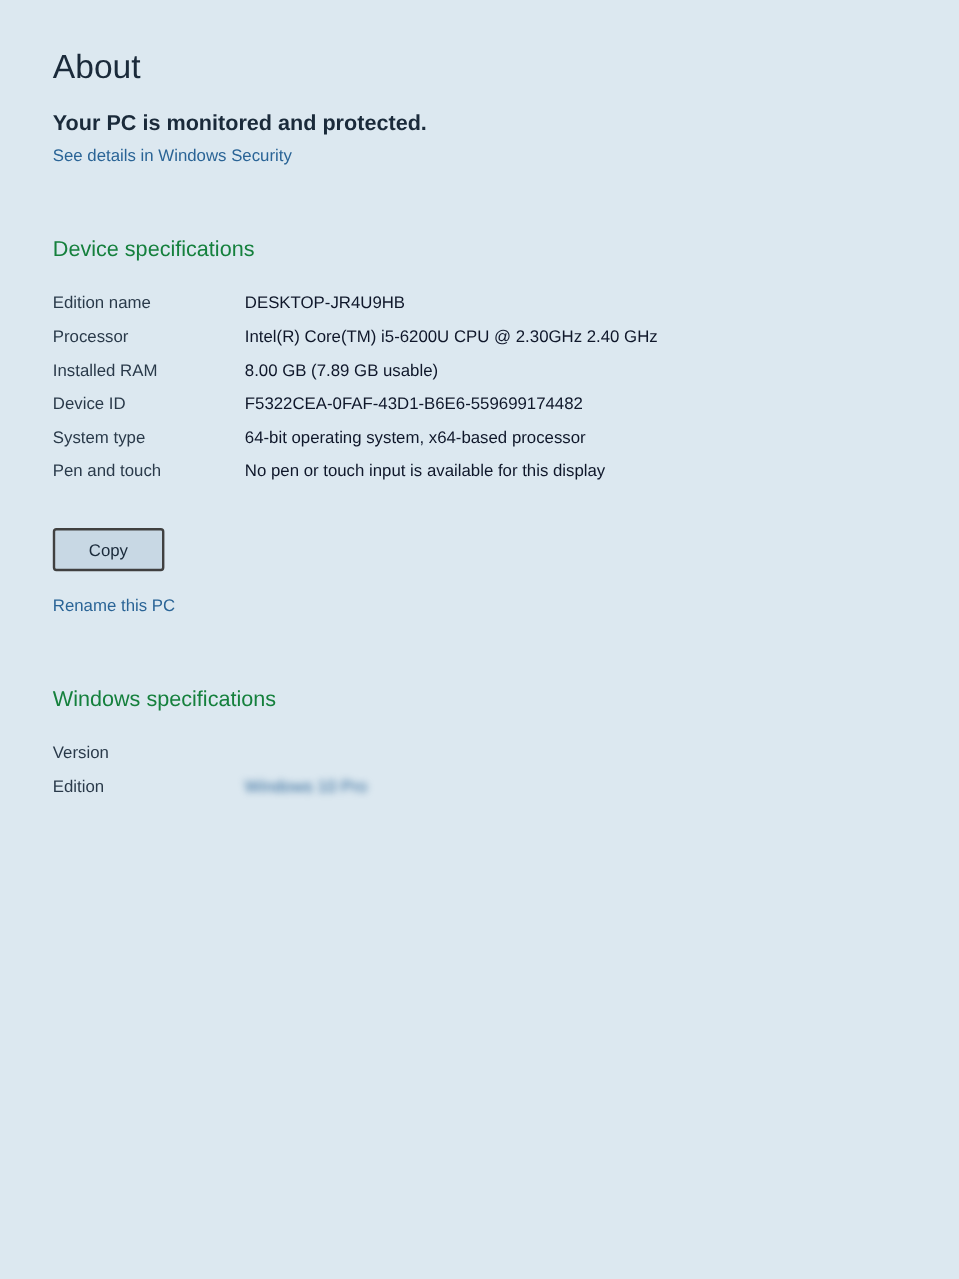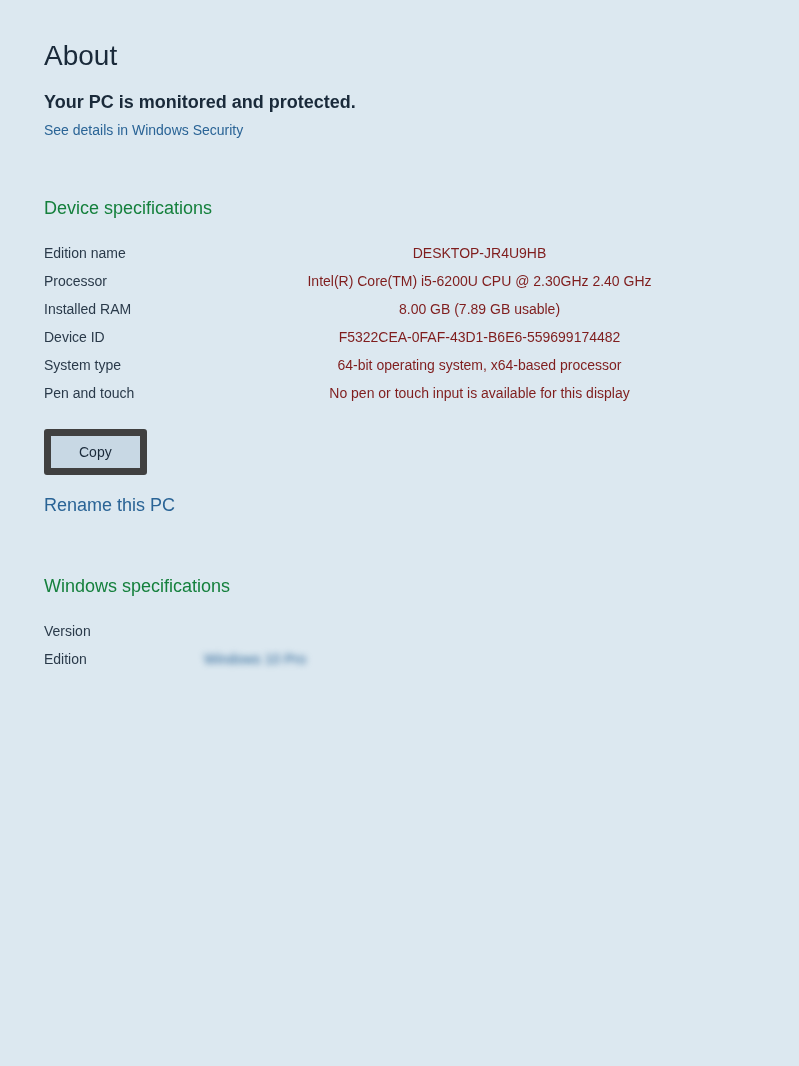--- a/index.html
+++ b/index.html
@@ -61,42 +61,41 @@
     .specs-table tr td:first-child {
       font-size: 14px;
       color: #2a3a4a;
       width: 160px;
       padding-right: 20px;
       font-weight: 400;
     }
 
     .specs-table tr td:last-child {
       font-size: 14px;
-      color: #7f1d1d;
-      text-align: center;
+      color: #0f172a;
     }
 
     .copy-button {
       display: inline-block;
-      margin-top: 4px;
+      margin-top: 16px;
       margin-bottom: 10px;
       padding: 8px 28px;
       background-color: #c8d8e4;
-      border: 7px solid #404040;
+      border: 2px solid #404040;
       border-radius: 3px;
       font-size: 14px;
       color: #1a2a3a;
       cursor: pointer;
     }
 
     .rename-link {
       display: inline-block;
       margin-top: 10px;
       margin-bottom: 30px;
-      font-size: 18px;
+      font-size: 14px;
       color: #2a6496;
       cursor: pointer;
       text-decoration: none;
     }
 
     .windows-section {
       margin-top: 10px;
     }
 
     .edition-table {

